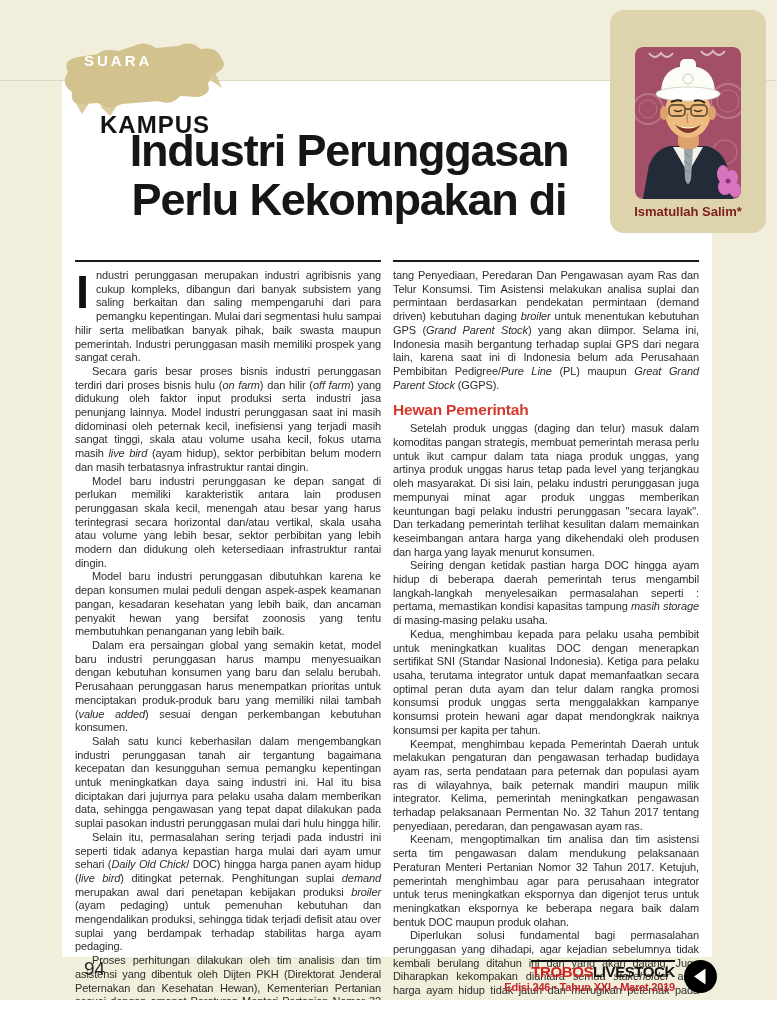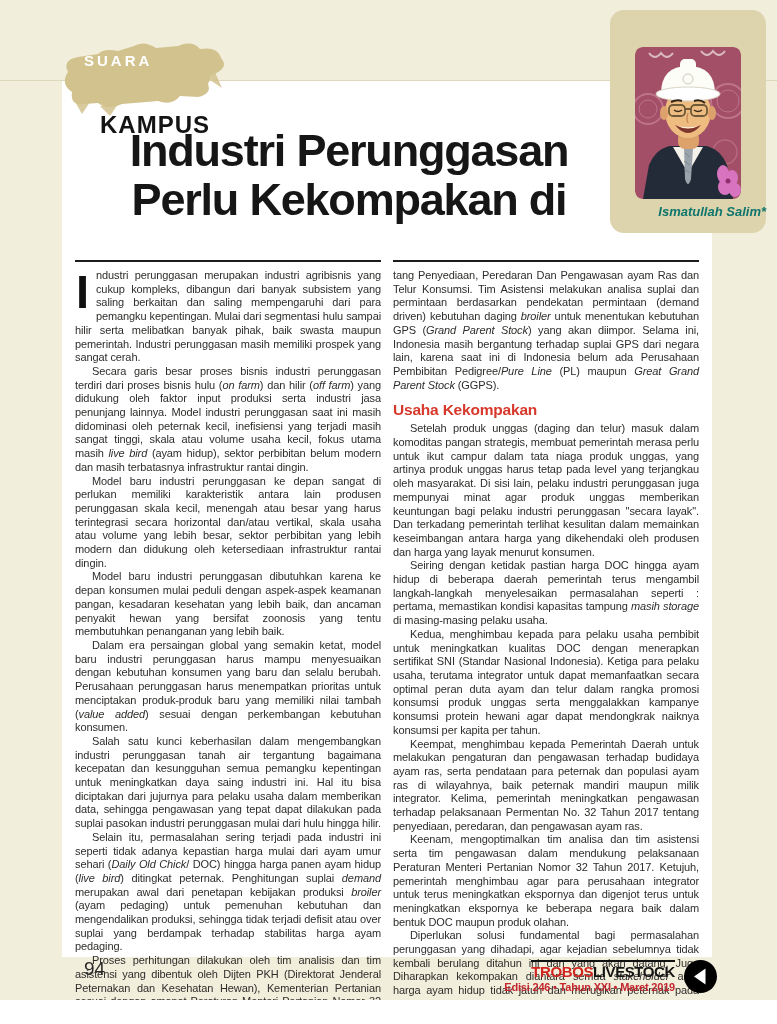--- a/index.html
+++ b/index.html
@@ -19,21 +19,21 @@
   .badge .kampus{position:absolute;left:40px;top:27px;color:#141414;font-weight:bold;font-size:24px;letter-spacing:1px;margin-top:44px;}
 
   
   .title{position:absolute;left:66px;top:126px;width:566px;text-align:center;
     font-weight:bold;font-size:45px;line-height:1.09;letter-spacing:-1.2px;color:#161616;}
 
   
   .photo-card{position:absolute;left:610px;top:10px;width:156px;height:223px;background:#ddd3ac;border-radius:14px;}
   .photo{position:absolute;left:25px;top:37px;width:106px;height:152px;border-radius:8px;overflow:hidden;}
   .photo svg{display:block;}
-  .photo-caption{position:absolute;left:0;top:194px;width:100%;text-align:right;font-weight:bold;font-size:13px;color:#0f766e;font-style:italic;}
+  .photo-caption{position:absolute;left:0;top:194px;width:100%;text-align:center;font-weight:bold;font-size:13px;color:#7f1d1d;}
 
   
   .col{position:absolute;top:260px;width:306px;border-top:2px solid #1c1c1c;padding-top:7px;}
   .col-left{left:75px;}
   .col-right{left:393px;}
   .para{margin:0;text-align:justify;font-size:11px;line-height:13.7px;text-indent:17px;color:#2e2d2b;letter-spacing:-0.1px;}
   .para.noindent{text-indent:0;}
   .dropcap{float:left;font-weight:bold;font-size:47px;line-height:40px;height:40px;margin:3px 7px 0 1px;color:#101010;text-indent:0;}
   .subhead{margin:9px 0 3px 0;color:#d6392c;font-size:15.5px;font-weight:bold;letter-spacing:-0.2px;}
   .it{font-style:italic;}
@@ -119,21 +119,21 @@
       <p class="para"><span>Secara garis besar proses bisnis industri perunggasan terdiri dari proses bisnis hulu (</span><span class="it">on farm</span><span>) dan hilir (</span><span class="it">off farm</span><span>) yang didukung oleh faktor input produksi serta industri jasa penunjang lainnya. Model industri perunggasan saat ini masih didominasi oleh peternak kecil, inefisiensi yang terjadi masih sangat tinggi, skala atau volume usaha kecil, fokus utama masih </span><span class="it">live bird</span><span> (ayam hidup), sektor perbibitan belum modern dan masih terbatasnya infrastruktur rantai dingin.</span></p>
       <p class="para"><span>Model baru industri perunggasan ke depan sangat di perlukan memiliki karakteristik antara lain produsen perunggasan skala kecil, menengah atau besar yang harus terintegrasi secara horizontal dan/atau vertikal, skala usaha atau volume yang lebih besar, sektor perbibitan yang lebih modern dan didukung oleh ketersediaan infrastruktur rantai dingin.</span></p>
       <p class="para"><span>Model baru industri perunggasan dibutuhkan karena ke depan konsumen mulai peduli dengan aspek-aspek keamanan pangan, kesadaran kesehatan yang lebih baik, dan ancaman penyakit hewan yang bersifat zoonosis yang tentu membutuhkan penanganan yang lebih baik.</span></p>
       <p class="para"><span>Dalam era persaingan global yang semakin ketat, model baru industri perunggasan harus mampu menyesuaikan dengan kebutuhan konsumen yang baru dan selalu berubah. Perusahaan perunggasan harus menempatkan prioritas untuk menciptakan produk-produk baru yang memiliki nilai tambah (</span><span class="it">value added</span><span>) sesuai dengan perkembangan kebutuhan konsumen.</span></p>
       <p class="para"><span>Salah satu kunci keberhasilan dalam mengembangkan industri perunggasan tanah air tergantung bagaimana kecepatan dan kesungguhan semua pemangku kepentingan untuk meningkatkan daya saing industri ini. Hal itu bisa diciptakan dari jujurnya para pelaku usaha dalam memberikan data, sehingga pengawasan yang tepat dapat dilakukan pada suplai pasokan industri perunggasan mulai dari hulu hingga hilir.</span></p>
       <p class="para"><span>Selain itu, permasalahan sering terjadi pada industri ini seperti tidak adanya kepastian harga mulai dari ayam umur sehari (</span><span class="it">Daily Old Chick</span><span>/ DOC) hingga harga panen ayam hidup (</span><span class="it">live bird</span><span>) ditingkat peternak. Penghitungan suplai </span><span class="it">demand</span><span> merupakan awal dari penetapan kebijakan produksi </span><span class="it">broiler</span><span> (ayam pedaging) untuk pemenuhan kebutuhan dan mengendalikan produksi, sehingga tidak terjadi defisit atau over suplai yang berdampak terhadap stabilitas harga ayam pedaging.</span></p>
       <p class="para"><span>Proses perhitungan dilakukan oleh tim analisis dan tim asistensi yang dibentuk oleh Dijten PKH (Direktorat Jenderal Peternakan dan Kesehatan Hewan), Kementerian Pertanian sesuai dengan amanat Peraturan Menteri Pertanian Nomor 32 Tahun 2017 ten-</span></p>
     </div>
   <div class="col col-right" id="article-right">
       <p class="para noindent"><span>tang Penyediaan, Peredaran Dan Pengawasan ayam Ras dan Telur Konsumsi. Tim Asistensi melakukan analisa suplai dan permintaan berdasarkan pendekatan permintaan (demand driven) kebutuhan daging </span><span class="it">broiler</span><span> untuk menentukan kebutuhan GPS (</span><span class="it">Grand Parent Stock</span><span>) yang akan diimpor. Selama ini, Indonesia masih bergantung terhadap suplai GPS dari negara lain, karena saat ini di Indonesia belum ada Perusahaan Pembibitan Pedigree/</span><span class="it">Pure Line</span><span> (PL) maupun </span><span class="it">Great Grand Parent Stock</span><span> (GGPS).</span></p>
-      <h3 class="subhead">Usaha Kekompakan</h3>
+      <h3 class="subhead">Hewan Pemerintah</h3>
       <p class="para"><span>Setelah produk unggas (daging dan telur) masuk dalam komoditas pangan strategis, membuat pemerintah merasa perlu untuk ikut campur dalam tata niaga produk unggas, yang artinya produk unggas harus tetap pada level yang terjangkau oleh masyarakat. Di sisi lain, pelaku industri perunggasan juga mempunyai minat agar produk unggas memberikan keuntungan bagi pelaku industri perunggasan "secara layak". Dan terkadang pemerintah terlihat kesulitan dalam memainkan keseimbangan antara harga yang dikehendaki oleh produsen dan harga yang layak menurut konsumen.</span></p>
       <p class="para"><span>Seiring dengan ketidak pastian harga DOC hingga ayam hidup di beberapa daerah pemerintah terus mengambil langkah-langkah menyelesaikan permasalahan seperti : pertama, memastikan kondisi kapasitas tampung </span><span class="it">masih storage</span><span> di masing-masing pelaku usaha.</span></p>
       <p class="para"><span>Kedua, menghimbau kepada para pelaku usaha pembibit untuk meningkatkan kualitas DOC dengan menerapkan sertifikat SNI (Standar Nasional Indonesia). Ketiga para pelaku usaha, terutama integrator untuk dapat memanfaatkan secara optimal peran duta ayam dan telur dalam rangka promosi konsumsi produk unggas serta menggalakkan kampanye konsumsi protein hewani agar dapat mendongkrak naiknya konsumsi per kapita per tahun.</span></p>
       <p class="para"><span>Keempat, menghimbau kepada Pemerintah Daerah untuk melakukan pengaturan dan pengawasan terhadap budidaya ayam ras, serta pendataan para peternak dan populasi ayam ras di wilayahnya, baik peternak mandiri maupun milik integrator. Kelima, pemerintah meningkatkan pengawasan terhadap pelaksanaan Permentan No. 32 Tahun 2017 tentang penyediaan, peredaran, dan pengawasan ayam ras.</span></p>
       <p class="para"><span>Keenam, mengoptimalkan tim analisa dan tim asistensi serta tim pengawasan dalam mendukung pelaksanaan Peraturan Menteri Pertanian Nomor 32 Tahun 2017. Ketujuh, pemerintah menghimbau agar para perusahaan integrator untuk terus meningkatkan ekspornya dan digenjot terus untuk meningkatkan ekspornya ke beberapa negara baik dalam bentuk DOC maupun produk olahan.</span></p>
       <p class="para"><span>Diperlukan solusi fundamental bagi permasalahan perunggasan yang dihadapi, agar kejadian sebelumnya tidak kembali berulang ditahun ini dan yang akan datang. Juga Diharapkan kekompakan diantara semua </span><span class="it">stakeholder</span><span> agar harga ayam hidup tidak jatuh dan merugikan peternak pada khususnya.</span><span>●</span><span class="red">TROBOS</span></p>
       <div class="credit">
         <div>* Mahasiswa Pascasarjana Fakultas Peternakan UGM</div>
       </div>
     </div>

